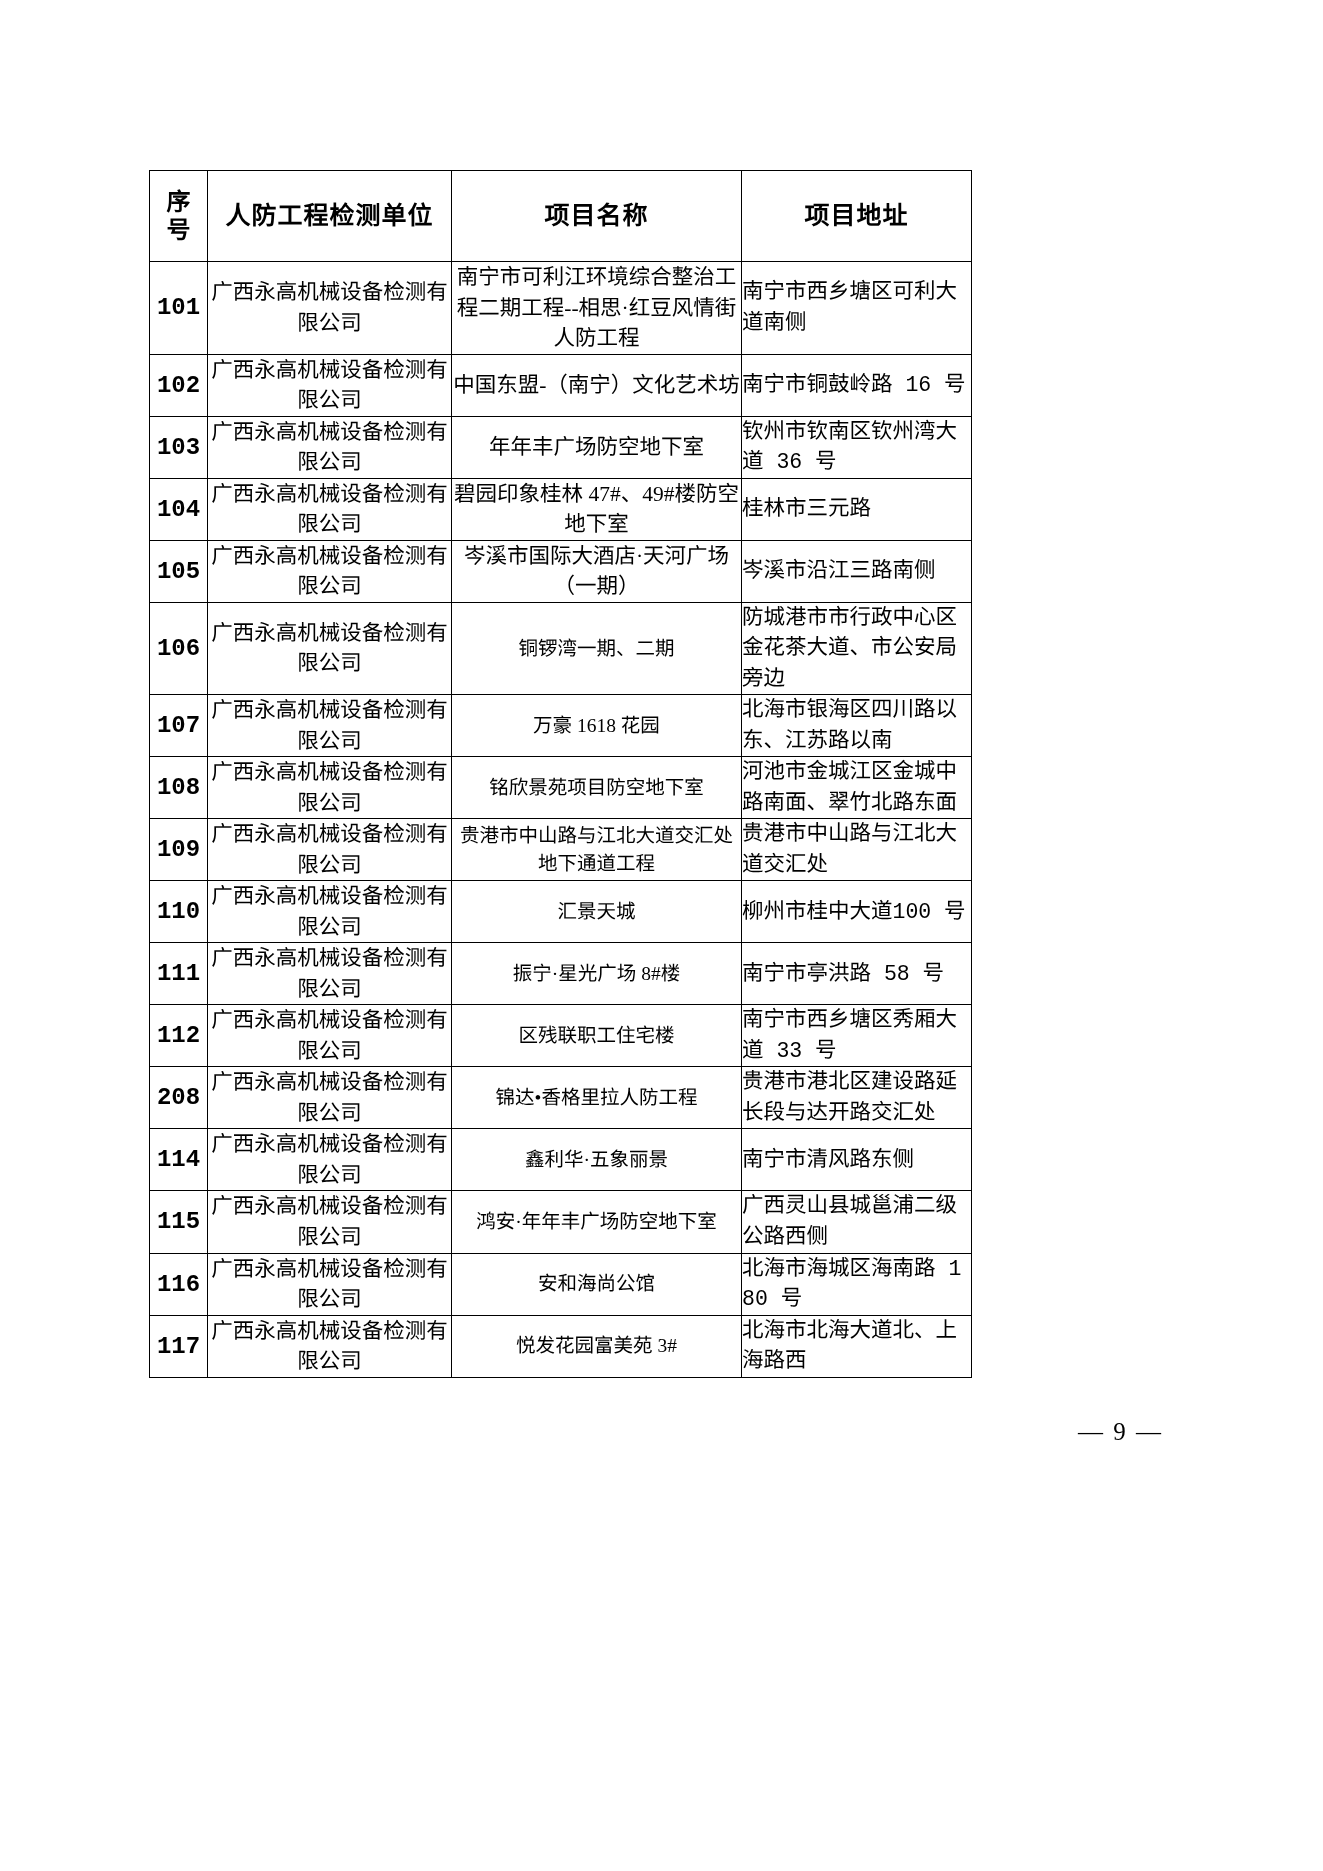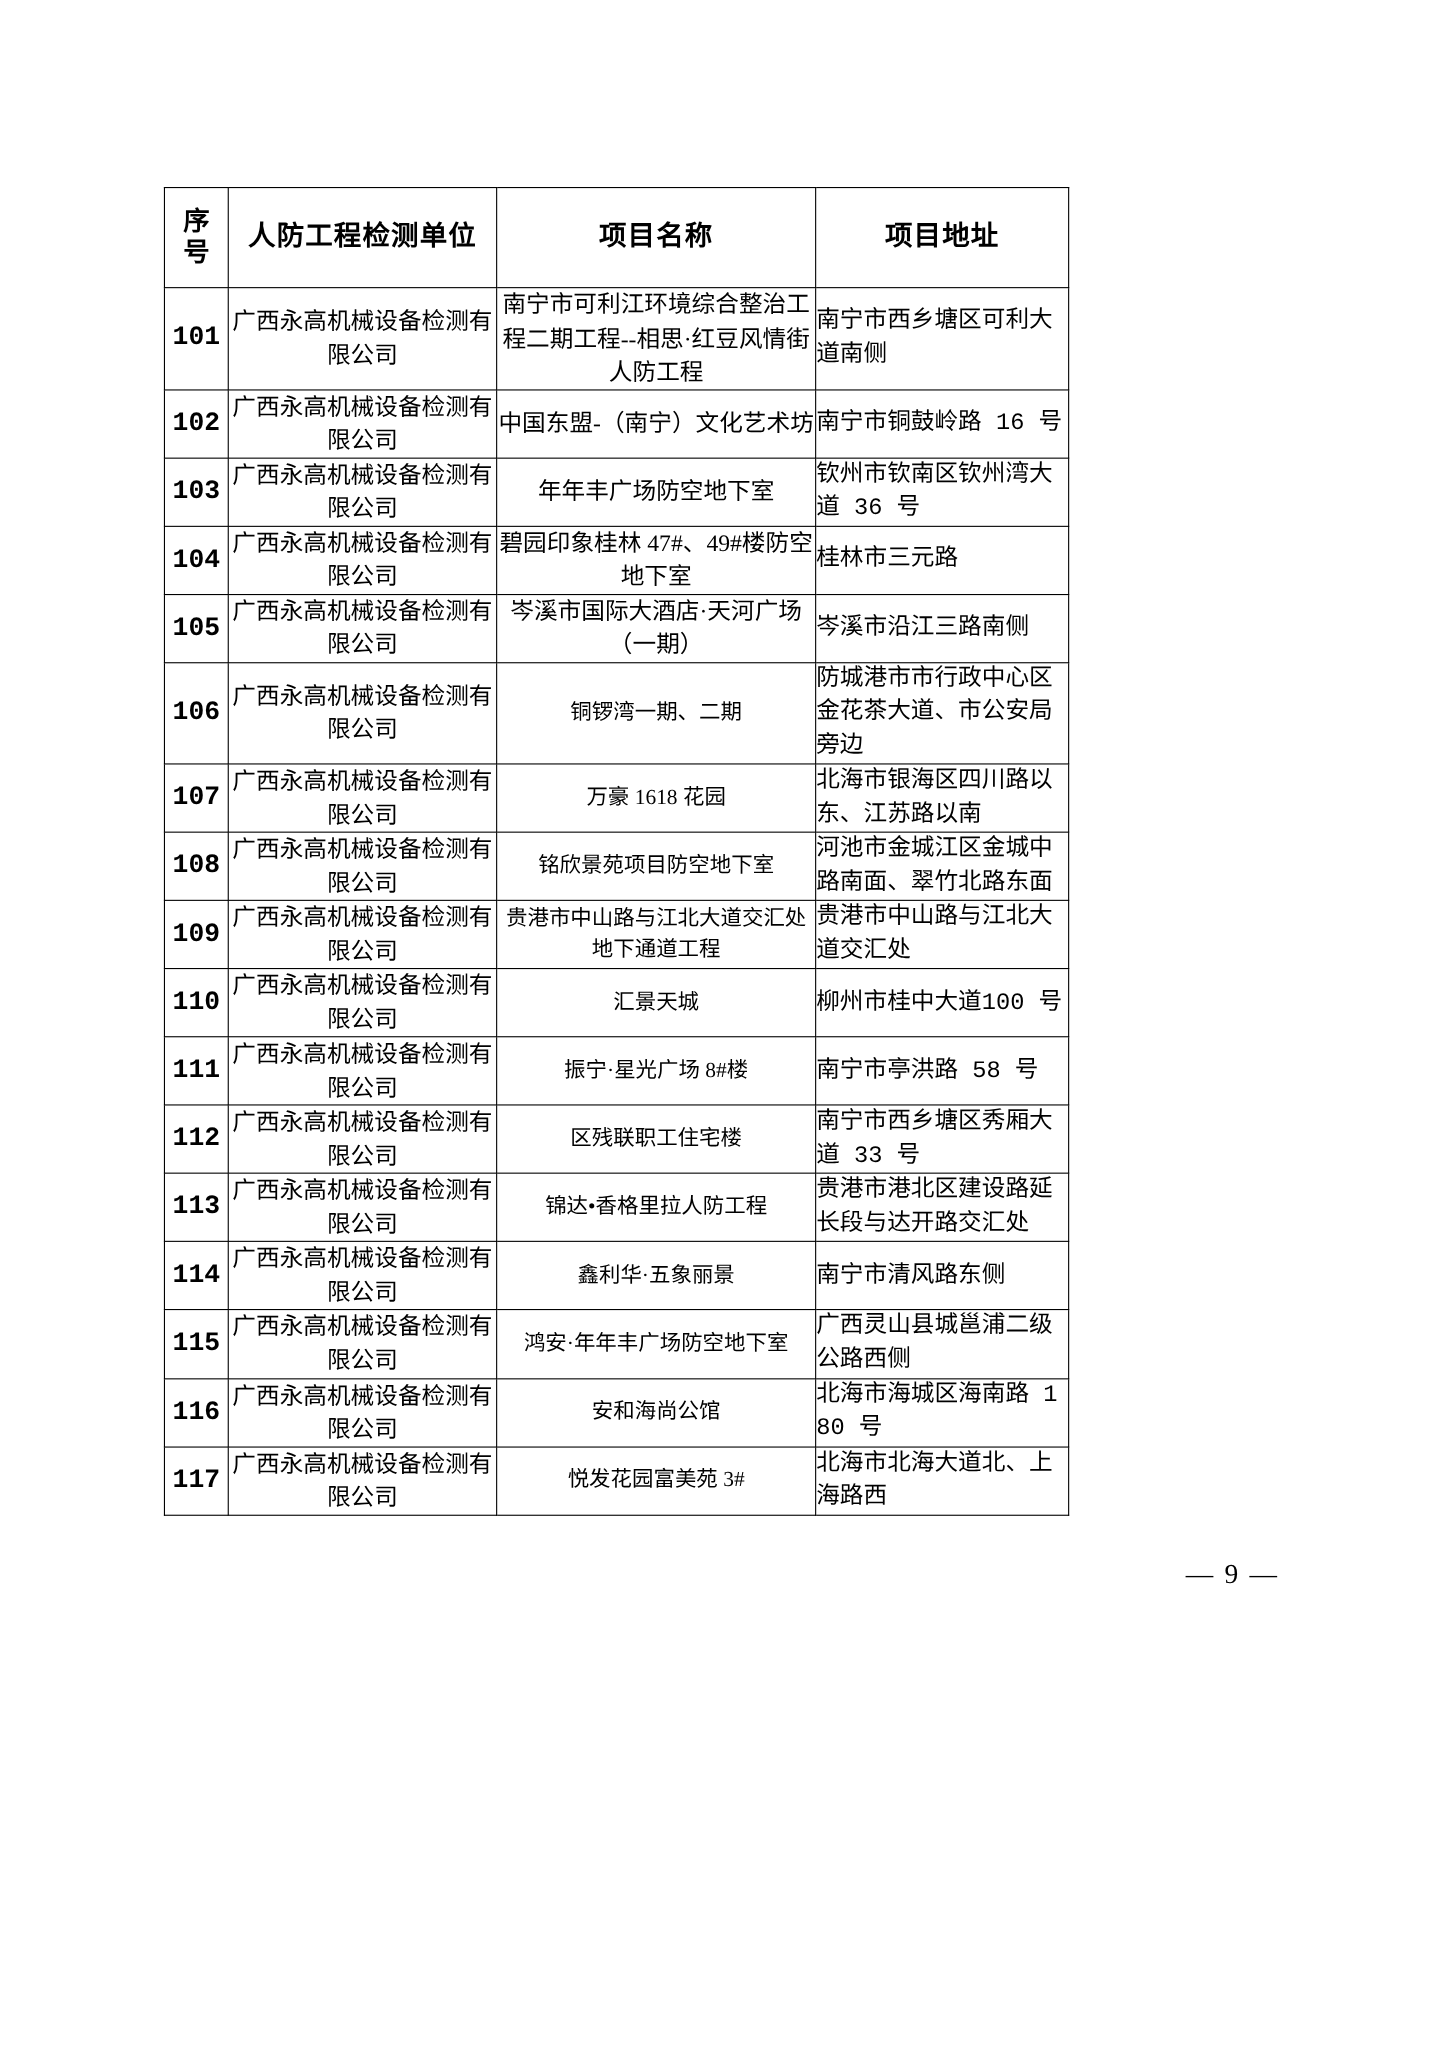--- a/index.html
+++ b/index.html
@@ -282,21 +282,21 @@
               <span class="cell-text">广西永高机械设备检测有限公司</span>
             </td>
             <td class="name small">
               <span class="cell-text">区残联职工住宅楼</span>
             </td>
             <td class="addr">
               <span class="cell-text">南宁市西乡塘区秀厢大道 33 号</span>
             </td>
           </tr>
           <tr>
-            <td class="seq">113</td>
+            <td class="seq">208</td>
             <td class="unit">
               <span class="cell-text">广西永高机械设备检测有限公司</span>
             </td>
             <td class="name small">
               <span class="cell-text">锦达•香格里拉人防工程</span>
             </td>
             <td class="addr">
               <span class="cell-text">贵港市港北区建设路延长段与达开路交汇处</span>
             </td>
           </tr>

